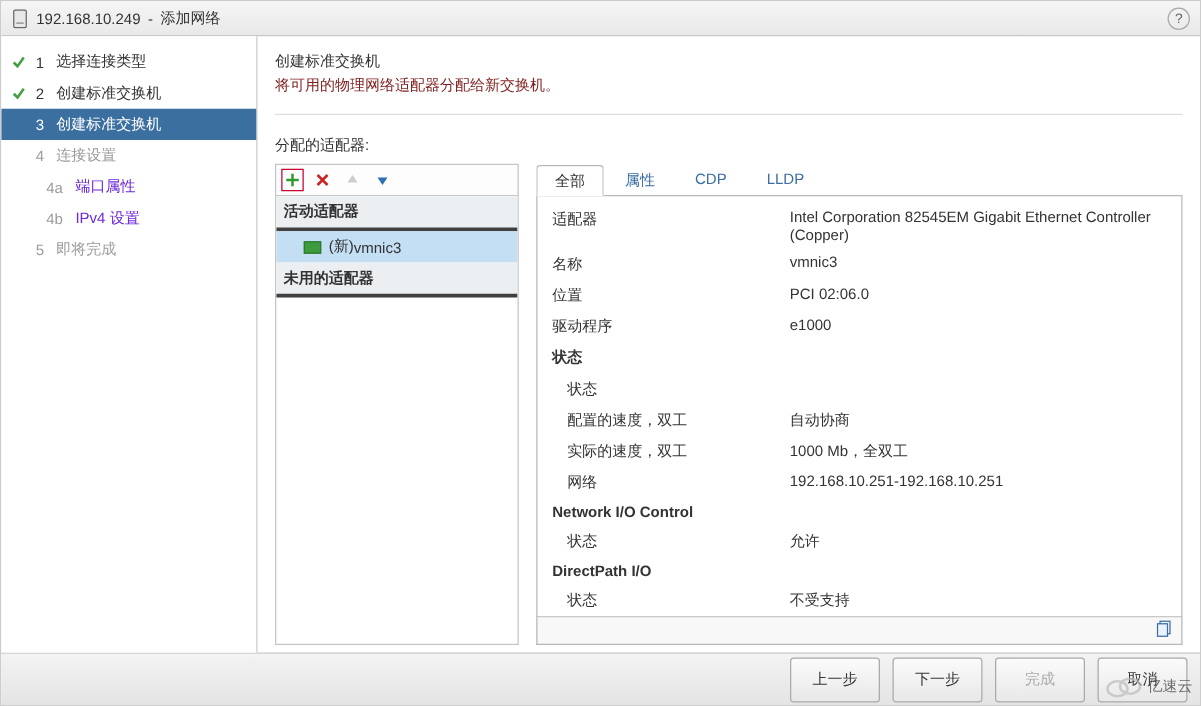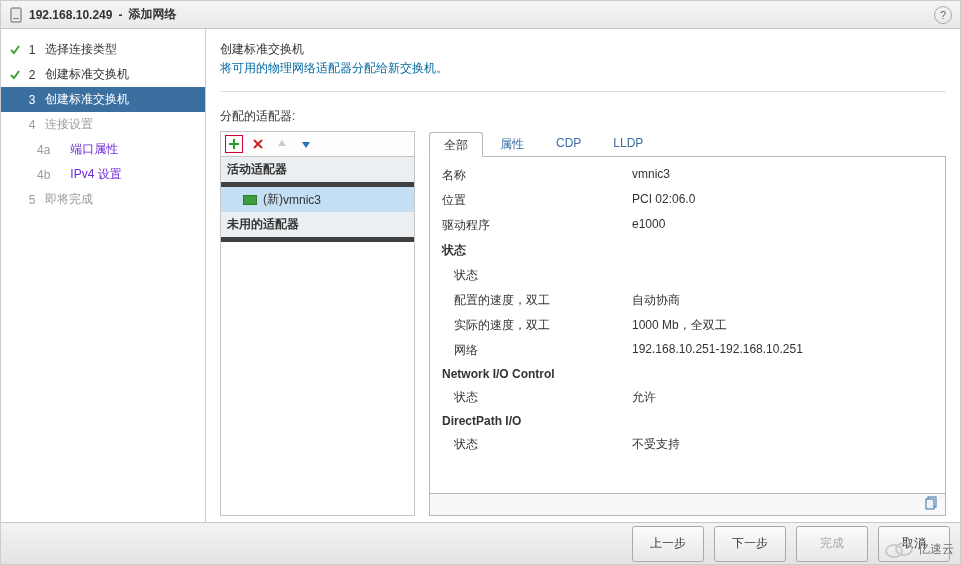--- a/index.html
+++ b/index.html
@@ -1,47 +1,47 @@
 <!DOCTYPE html>
 <html><head>
 <meta charset="utf-8">
 <style>
   * { box-sizing: border-box; margin:0; padding:0; font-family: "Helvetica Neue", Arial, "Microsoft YaHei", sans-serif; font-size:12px; color:#333; }
   body { background:#fff; width:961px; height:565px; overflow:hidden; border:1px solid #ccc; position:relative; }
   .titlebar { height:28px; background: linear-gradient(#f5f5f5,#e9e9e9); border-bottom:1px solid #c7c7c7; display:flex; align-items:center; padding:0 8px; }
   .titlebar .server-icon svg { display:block; }
-  .titlebar .title-text { margin-left:6px; font-weight:bold; color:#333; }
+  .titlebar .title-text { margin-left:6px; font-weight:normal; color:#333; }
   .titlebar .spacer { flex:1; }
   .titlebar .help { width:18px;height:18px;border-radius:50%;border:1px solid #aaa;color:#666;display:flex;align-items:center;justify-content:center;font-size:11px;}
   .main { display:flex; height:calc(100% - 28px - 42px); }
   .wizard-nav { width:205px; border-right:1px solid #ccc; padding:8px 0; background:#fff;}
   .wizard-item { display:flex; align-items:center; padding:4px 8px 4px 8px; min-height:24px; }
   .wizard-item .num { width:18px; text-align:center; color:#333;}
   .wizard-item .lbl { margin-left:4px; color:#333; }
   .wizard-item.check .chk { width:14px; }
   .wizard-item.check .chk svg { display:block;}
   .wizard-item.current { background:#3b6fa0; }
   .wizard-item.current .num, .wizard-item.current .lbl { color:#fff; }
   .wizard-item.pending .num, .wizard-item.pending .lbl { color:#9b9b9b; }
   .wizard-sub {padding-left:36px;}
   .wizard-sub .lbl{ color:#6d28d9;}
-  .wizard-sub .num { color:#9b9b9b; width:auto; margin-right:16px;}
+  .wizard-sub .num { color:#9b9b9b; width:auto; margin-right:6px;}
   
   .content { flex:1; padding:12px 14px 6px 14px; overflow:hidden; display:flex; flex-direction:column;}
   .content .heading { color:#333; padding-bottom:2px;}
-  .content .subheading { color:#0369a1; padding-bottom:14px;}
+  .content .subheading { color:#7f1d1d; padding-bottom:14px;}
   .content .label-row{ margin:8px 0 6px 0;}
   
   .workarea { display:flex; gap:14px; flex:1; min-height:0;}
   .leftcol { width:195px; display:flex; flex-direction:column;}
   .toolbar { border:1px solid #c5c5c5; height:26px; display:flex; align-items:center;padding:0 4px; gap:6px; background:#fdfdfd;}
   .toolbar-btn { width:18px;height:18px;display:flex;align-items:center;justify-content:center;}
   .toolbar-btn.boxed{border:1px solid #c03;}
   .adapter-panel{ border:1px solid #c5c5c5; border-top:none; flex:1; background:#fff; overflow:auto;}
-  .adapter-section{ background:#eceff2; font-weight:bold;color:#333;padding:4px 6px;border-bottom:5px solid #404040;}
+  .adapter-section{ background:#eceff2; font-weight:bold;color:#333;padding:4px 6px;border-bottom:3px solid #404040;}
   .adapter-item{ display:flex;align-items:center;padding:4px 6px 4px 22px;color:#333;}
   .adapter-item.selected{background:#c4def4;}
   .adapter-item .nic-icon{width:14px;height:10px;background:#3c9b3c;border:1px solid #2e7a2e;margin-right:6px;}
   
   .rightcol{ flex:1; display:flex;flex-direction:column; min-height:0;}
   .tabs{ display:flex; border-bottom:1px solid #b8b8b8; height:26px;}
   .tab{ padding:4px 14px; border:1px solid transparent; border-bottom:none; color:#3a6ea5; margin-right:2px;}
   .tab.active{ color:#333; border:1px solid #b8b8b8; border-bottom:1px solid #fff; border-radius:3px 3px 0 0; background:#fff; position:relative; top:1px;}
   
   .details{ border:1px solid #b8b8b8; border-top:none; flex:1; overflow-y:auto; padding:10px 12px;}
@@ -168,20 +168,24 @@
 
       <div class="rightcol">
         <div class="tabs">
           <div class="tab active">全部</div>
           <div class="tab">属性</div>
           <div class="tab">CDP</div>
           <div class="tab">LLDP</div>
         </div>
         <div class="details">
           <div class="row">
+              <div class="k">适配器</div>
+              <div class="v">Intel Corporation 82545EM Gigabit Ethernet Controller (Copper)</div>
+            </div>
+          <div class="row">
               <div class="k">名称</div>
               <div class="v">vmnic3</div>
             </div>
           <div class="row">
               <div class="k">位置</div>
               <div class="v">PCI 02:06.0</div>
             </div>
           <div class="row">
               <div class="k">驱动程序</div>
               <div class="v">e1000</div>

